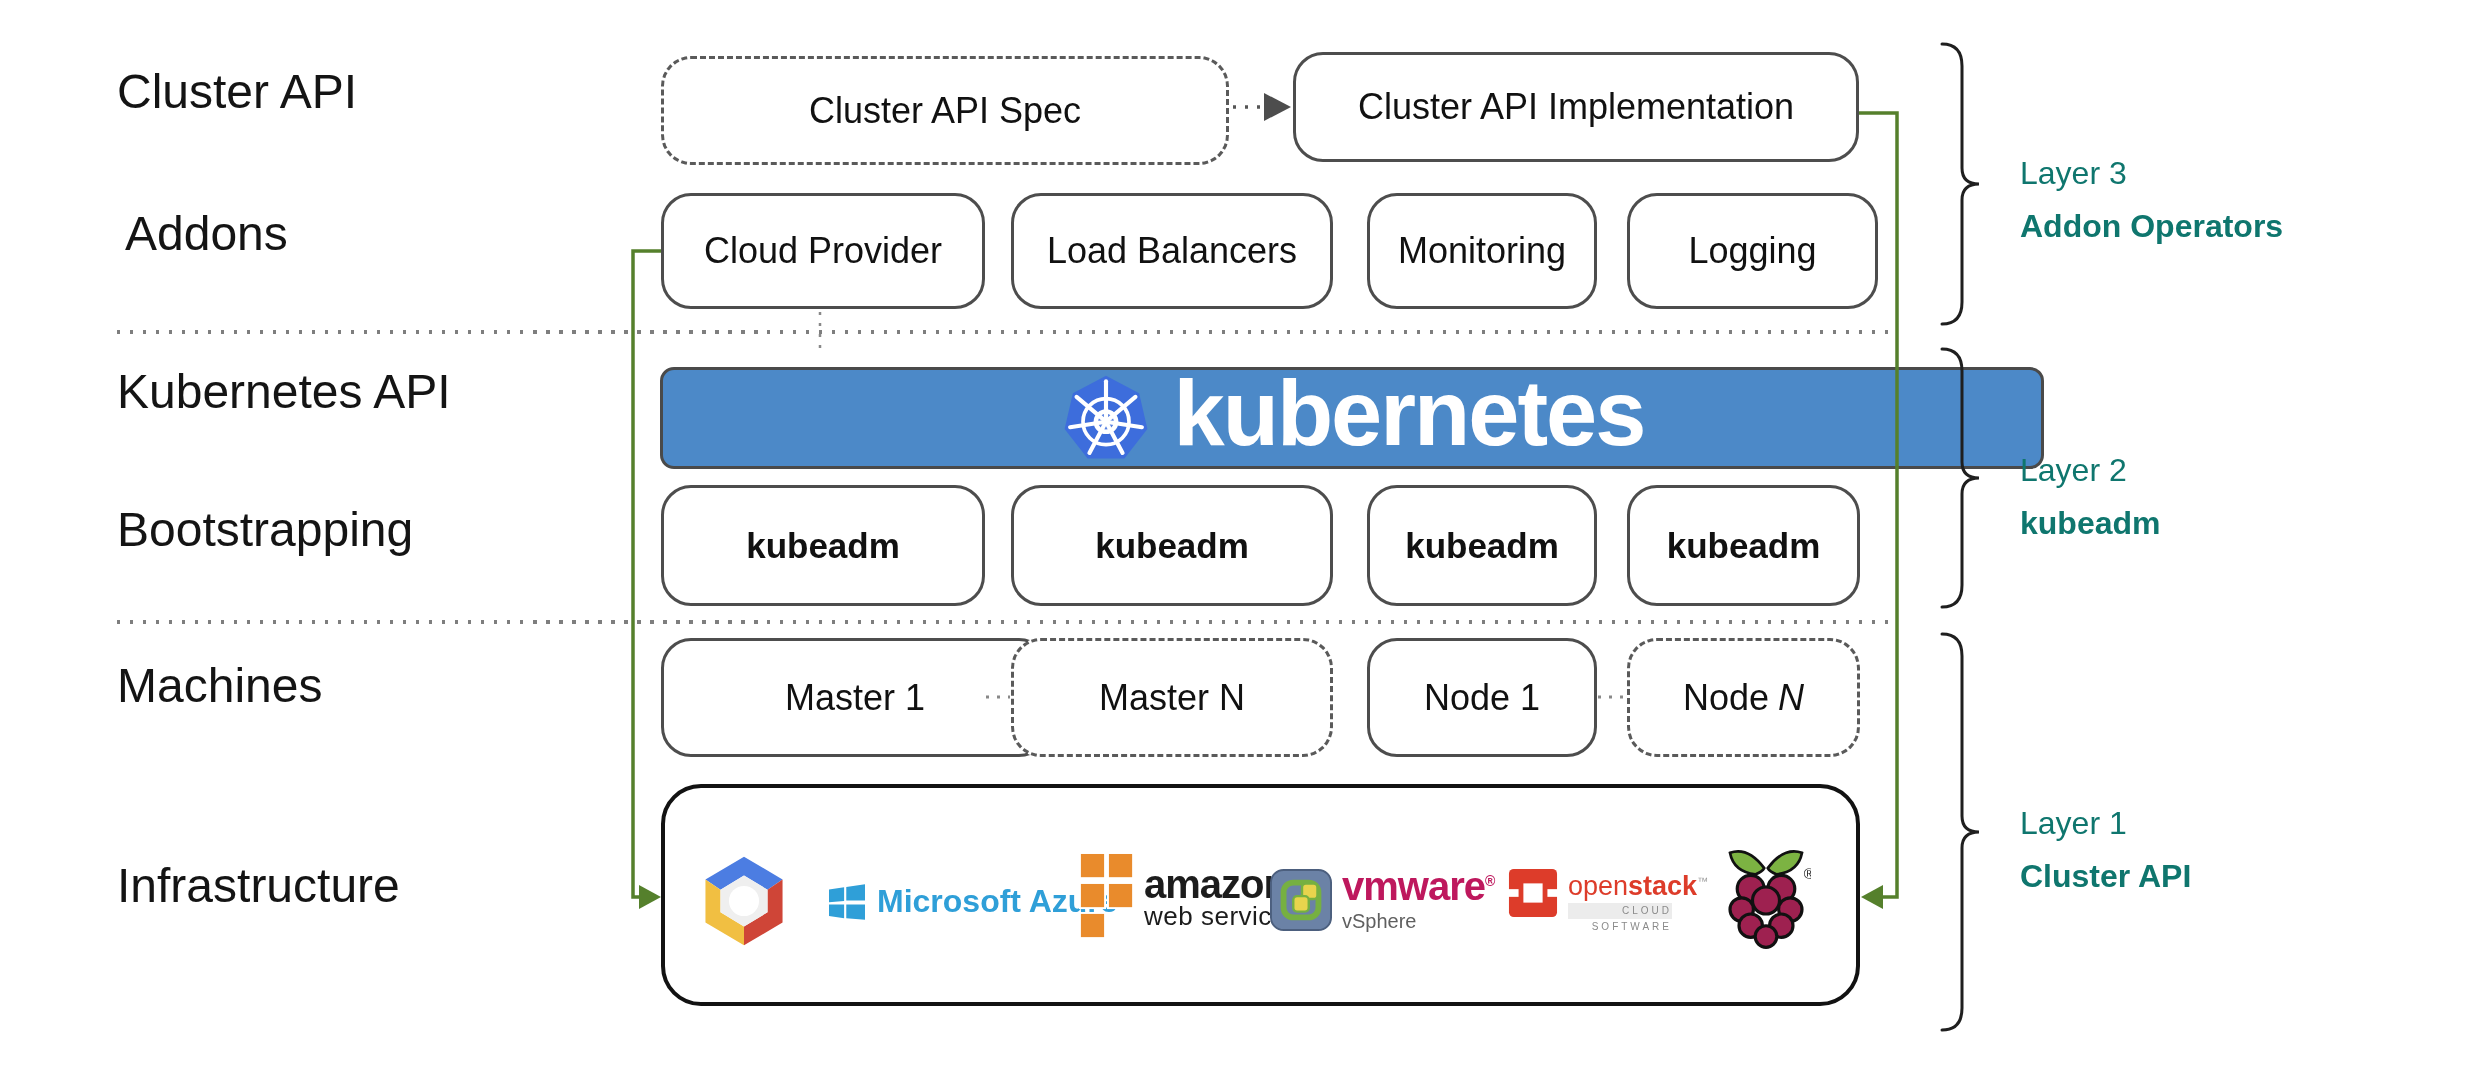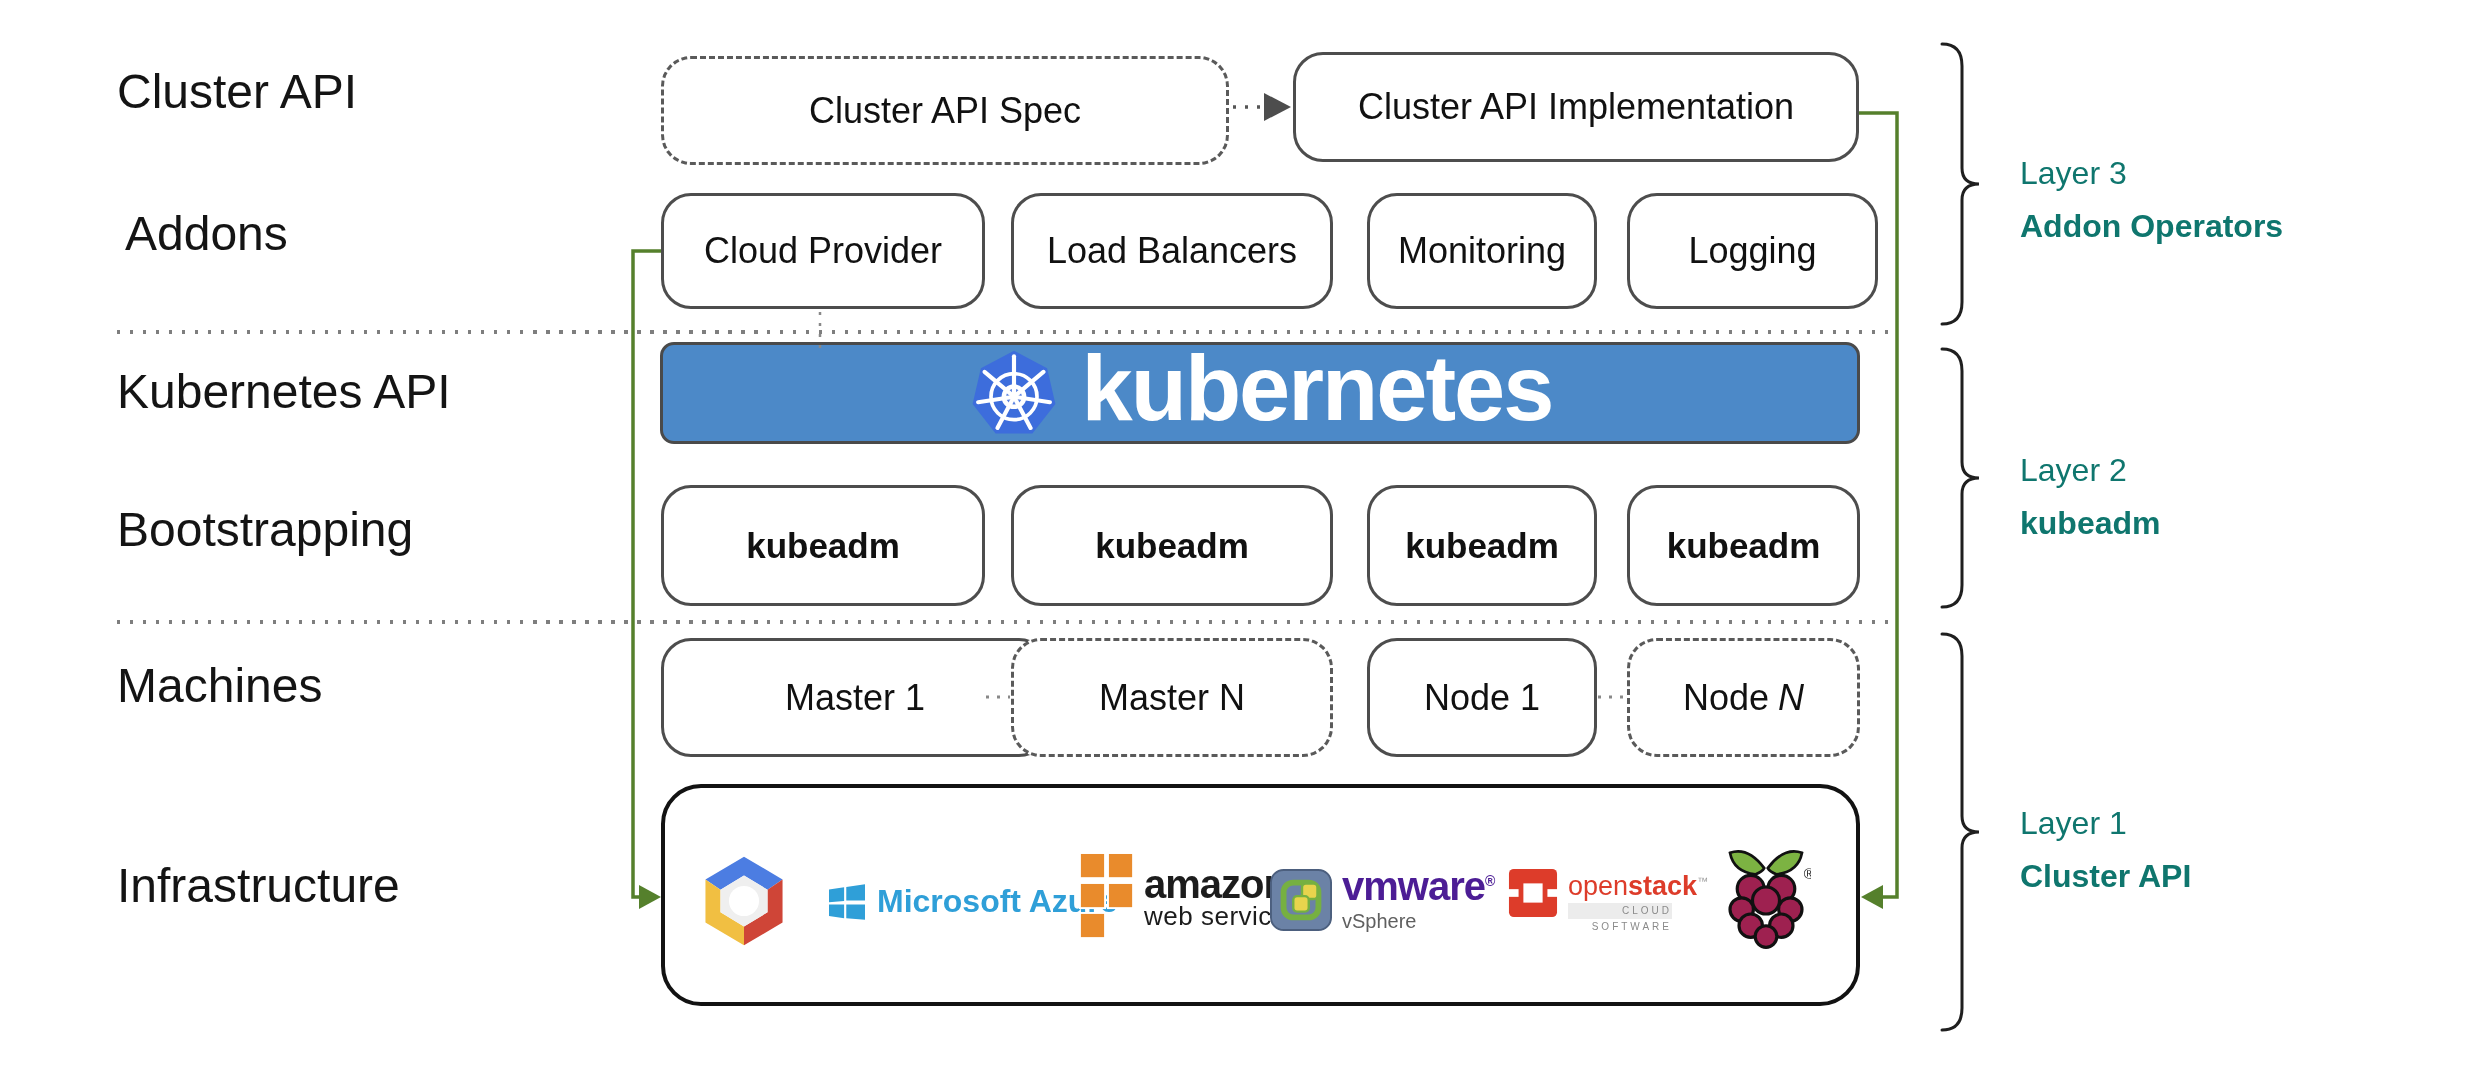--- a/index.html
+++ b/index.html
@@ -15,35 +15,35 @@
   .node{position:absolute;box-sizing:border-box;background:#ffffff;border:3px solid #4d4d4d;border-radius:30px;
         display:flex;align-items:center;justify-content:center;font-size:36px;color:#111;white-space:nowrap;}
   .node.dashed{border-style:dashed;border-color:#5a5a5a;}
   .node.bold{font-weight:700;font-size:35px;}
 
   
   .sep{position:absolute;left:117px;width:1772px;height:4px;
        background:repeating-linear-gradient(90deg,#7e7e7e 0 3.5px,transparent 3.5px 13px);}
 
   
-  #k8s-bar{position:absolute;left:660px;top:342px;width:1200px;height:102px;box-sizing:border-box;
+  #k8s-bar{position:absolute;left:660px;top:367px;width:1384px;height:102px;box-sizing:border-box;
            background:#4c89c8;border:3px solid #4a4a4a;border-radius:14px;
            display:flex;align-items:center;justify-content:center;gap:22px;}
   #k8s-wordmark{font-size:92px;font-weight:700;color:#ffffff;letter-spacing:-2px;transform:translateY(-5px);}
 
   
   #infra-box{position:absolute;left:661px;top:784px;width:1199px;height:222px;box-sizing:border-box;
              background:#fff;border:4px solid #121212;border-radius:40px;}
   .logo{position:absolute;display:flex;align-items:center;}
   .azure-text{font-size:32px;font-weight:600;color:#2f9fd8;margin-left:12px;white-space:nowrap;}
   .aws-text{margin-left:8px;color:#1c1c1c;}
   .aws-text .l1{font-size:40px;font-weight:700;line-height:38px;letter-spacing:-1px;}
   .aws-text .l2{font-size:26px;line-height:26px;letter-spacing:0.5px;}
   .vmw-text{margin-left:10px;}
-  .vmw-text .l1{font-size:40px;font-weight:700;color:#4c1d95;line-height:38px;letter-spacing:-1px;}
+  .vmw-text .l1{font-size:40px;font-weight:700;color:#be185d;line-height:38px;letter-spacing:-1px;}
   .vmw-text .l1 sup{font-size:14px;}
   .vmw-text .l2{font-size:20px;color:#5f5f5f;line-height:32px;font-weight:400;}
   .os-text{margin-left:10px;}
   .os-text .l1{font-size:27px;color:#dd3c2a;line-height:30px;}
   .os-text .l1 .st{font-weight:700;}
   .os-text .l1 sup{font-size:11px;color:#999;}
   .os-sub{margin-top:2px;width:104px;height:16px;background:#ececec;color:#8a8a8a;font-size:10px;
           letter-spacing:3px;text-align:right;line-height:16px;}
 
   

